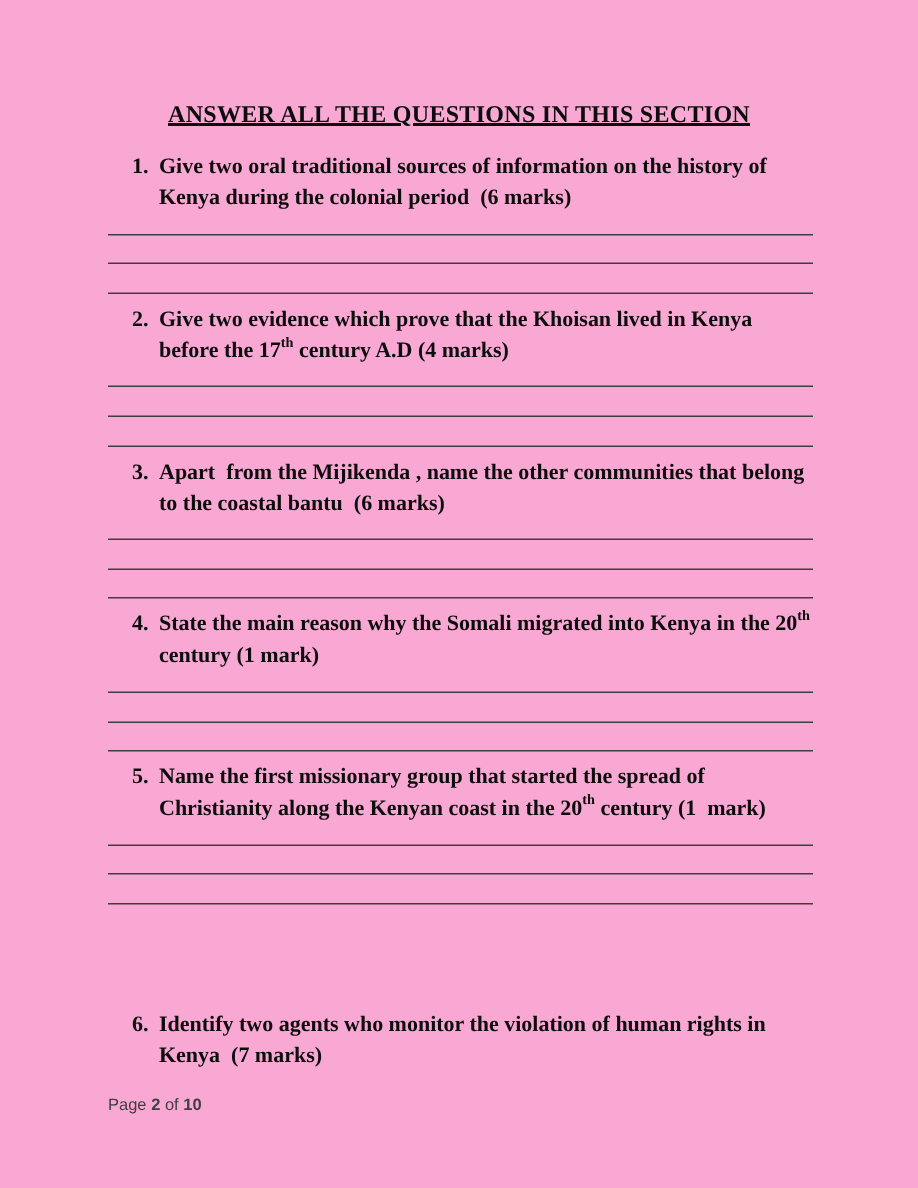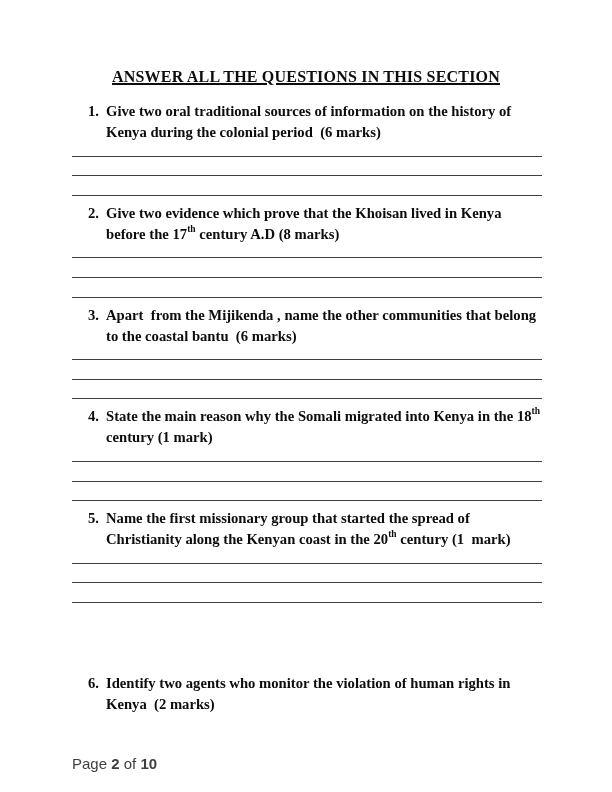--- a/index.html
+++ b/index.html
@@ -5,21 +5,21 @@
   html, body {
     margin: 0;
     padding: 0;
     background: #e9e9e9;
   }
   .page {
     position: relative;
     width: 612px;
     height: 792px;
     margin: 0 auto;
-    background: #ffffff;
+    background: #f9a8d4;
     font-family: "Liberation Serif", serif;
     color: #111111;
     overflow: hidden;
   }
   .title {
     margin: 66px 0 0 0;
     font-size: 16px;
     line-height: 22px;
     font-weight: bold;
     text-align: center;
@@ -60,23 +60,23 @@
   }
   .answer-lines { width: 470px; }
   .answer-line {
     height: 18.6px;
     border-bottom: 1.4px solid #3e3e3e;
   }
   .answer-line:first-child { height: 12.6px; }
   .footer {
     position: absolute;
     left: 72px;
-    top: 756px;
+    top: 729px;
     font-family: "Liberation Sans", sans-serif;
-    font-size: 15px;
+    font-size: 11px;
     line-height: 16px;
     color: #3f3f3f;
     white-space: pre;
   }
   .footer .bold { font-weight: bold; }
 </style>
 </head>
 <body>
 
 <div class="page">
@@ -91,21 +91,21 @@
         </div>
         <div class="answer-lines">
           <div class="answer-line"></div>
           <div class="answer-line"></div>
           <div class="answer-line"></div>
         </div>
       </div>
       <div class="q-block">
         <div class="q-row">
           <span class="q-num">2.</span>
-          <span class="q-text"><span>Give two evidence which prove that the Khoisan lived in Kenya before the 17</span><sup>th</sup><span> century A.D (8 marks)</span></span>
+          <span class="q-text"><span>Give two evidence which prove that the Khoisan lived in Kenya before the 17</span><sup>th</sup><span> century A.D (4 marks)</span></span>
         </div>
         <div class="answer-lines">
           <div class="answer-line"></div>
           <div class="answer-line"></div>
           <div class="answer-line"></div>
         </div>
       </div>
       <div class="q-block">
         <div class="q-row">
           <span class="q-num">3.</span>
@@ -113,21 +113,21 @@
         </div>
         <div class="answer-lines">
           <div class="answer-line"></div>
           <div class="answer-line"></div>
           <div class="answer-line"></div>
         </div>
       </div>
       <div class="q-block">
         <div class="q-row">
           <span class="q-num">4.</span>
-          <span class="q-text"><span>State the main reason why the Somali migrated into Kenya in the 18</span><sup>th</sup><span> century (1 mark)</span></span>
+          <span class="q-text"><span>State the main reason why the Somali migrated into Kenya in the 20</span><sup>th</sup><span> century (1 mark)</span></span>
         </div>
         <div class="answer-lines">
           <div class="answer-line"></div>
           <div class="answer-line"></div>
           <div class="answer-line"></div>
         </div>
       </div>
       <div class="q-block">
         <div class="q-row">
           <span class="q-num">5.</span>
@@ -135,20 +135,20 @@
         </div>
         <div class="answer-lines">
           <div class="answer-line"></div>
           <div class="answer-line"></div>
           <div class="answer-line"></div>
         </div>
       </div>
       <div class="q-block">
         <div class="q-row">
           <span class="q-num">6.</span>
-          <span class="q-text"><span>Identify two agents who monitor the violation of human rights in Kenya  (2 marks)</span></span>
+          <span class="q-text"><span>Identify two agents who monitor the violation of human rights in Kenya  (7 marks)</span></span>
         </div>
       </div>
     </main>
 
   <footer class="footer"><span>Page </span><span class="bold">2</span><span> of </span><span class="bold">10</span></footer>
 
 </div>
 
 </body></html>

